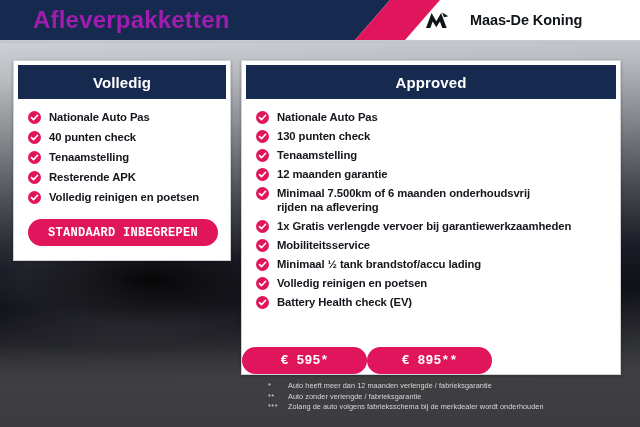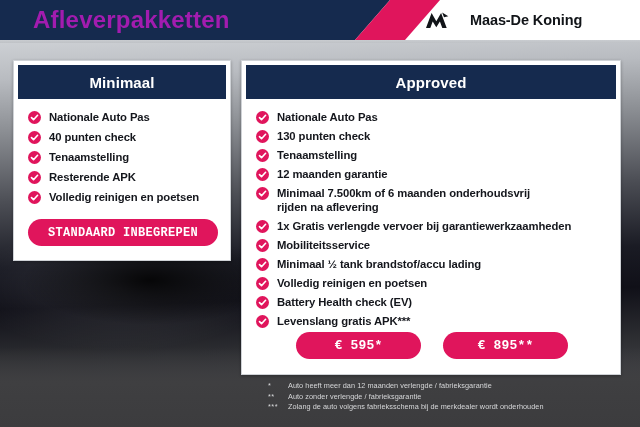--- a/index.html
+++ b/index.html
@@ -173,25 +173,23 @@
   }
   .std-btn {
     position: absolute;
     left: 14px; bottom: 14px;
     width: 190px; height: 27px;
     font-size: 12px;
     letter-spacing: 0.3px;
   }
   .price-row {
     position: absolute;
-    left: 0; bottom: 15px;
+    left: 0; bottom: 0;
     width: 380px;
     display: flex;
-    justify-content: center;
-    gap: 22px;
   }
   .price-btn {
     width: 125px; height: 27px;
     font-size: 13px;
     letter-spacing: 0.2px;
   }
 
   
   .footnotes {
     position: absolute;
@@ -234,21 +232,21 @@
         <path d="M1 16 L6.6 1 L11.3 9.2 L16.1 1 L21.7 16 L17.3 16 L14.9 9.4 L11.3 15.2 L7.7 9.4 L5.3 16 Z" fill="#111418"></path>
         <path d="M17.2 0.6 L23.3 4.2 L19.0 5.2 Z" fill="#111418"></path>
       </svg>
       <span class="brand-name">Maas-De Koning</span>
     </div>
   </div>
   <div class="header-underline"></div>
 
   <div class="card card-std">
     <div class="card-head">
-      <span class="card-head-title">Minimaal</span>
+      <span class="card-head-title">Volledig</span>
     </div>
     <ul class="feature-list">
       <li class="feature-item">
         <svg class="check-icon" viewBox="0 0 16 16">
           <circle cx="8" cy="8" r="8" fill="#e0155c"></circle>
           <path d="M4.3 8.2 L6.8 10.7 L11.8 5.3" stroke="#ffffff" stroke-width="2" fill="none" stroke-linecap="round" stroke-linejoin="round"></path>
         </svg>
         <span class="feature-text">Nationale Auto Pas</span>
       </li>
       <li class="feature-item">
@@ -354,27 +352,20 @@
         </svg>
         <span class="feature-text">Volledig reinigen en poetsen</span>
       </li>
       <li class="feature-item">
         <svg class="check-icon" viewBox="0 0 16 16">
           <circle cx="8" cy="8" r="8" fill="#e0155c"></circle>
           <path d="M4.3 8.2 L6.8 10.7 L11.8 5.3" stroke="#ffffff" stroke-width="2" fill="none" stroke-linecap="round" stroke-linejoin="round"></path>
         </svg>
         <span class="feature-text">Battery Health check (EV)</span>
       </li>
-      <li class="feature-item">
-        <svg class="check-icon" viewBox="0 0 16 16">
-          <circle cx="8" cy="8" r="8" fill="#e0155c"></circle>
-          <path d="M4.3 8.2 L6.8 10.7 L11.8 5.3" stroke="#ffffff" stroke-width="2" fill="none" stroke-linecap="round" stroke-linejoin="round"></path>
-        </svg>
-        <span class="feature-text">Levenslang gratis APK***</span>
-      </li>
     </ul>
     <div class="price-row">
       <button class="pill price-btn">€ 595*</button>
       <button class="pill price-btn">€ 895**</button>
     </div>
   </div>
 
   <div class="footnotes">
     <div class="footnote">
       <span class="fn-mark">*</span>

